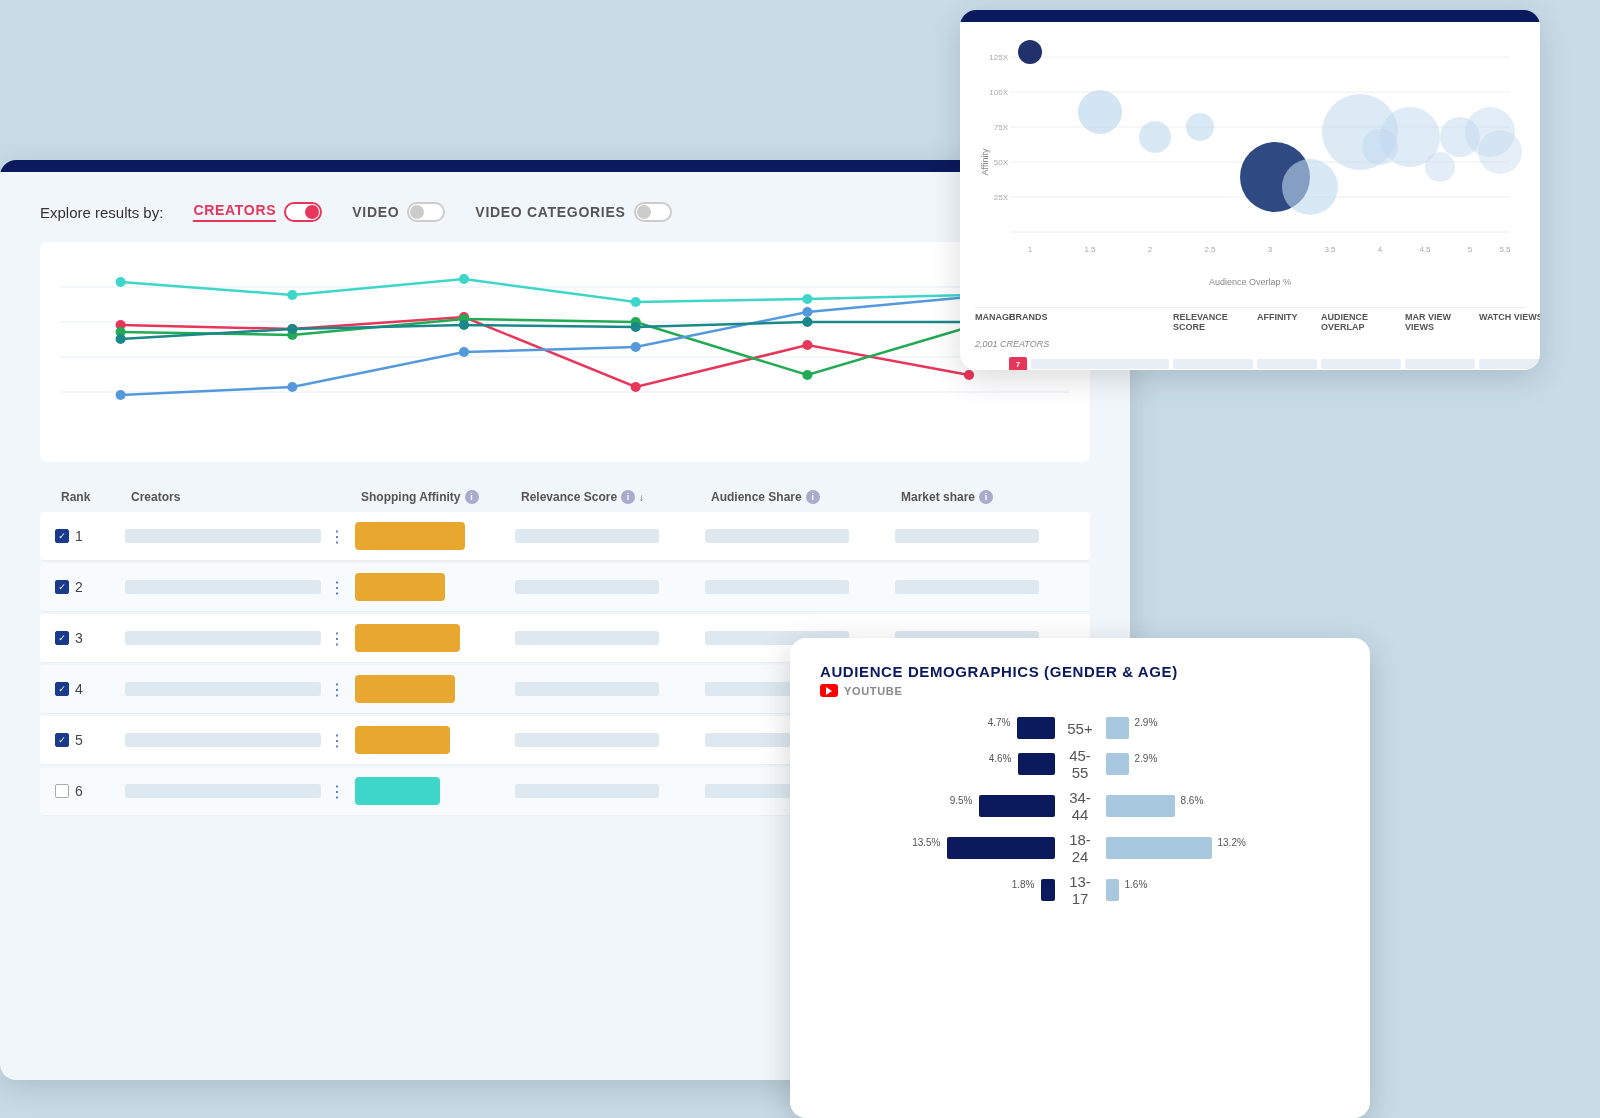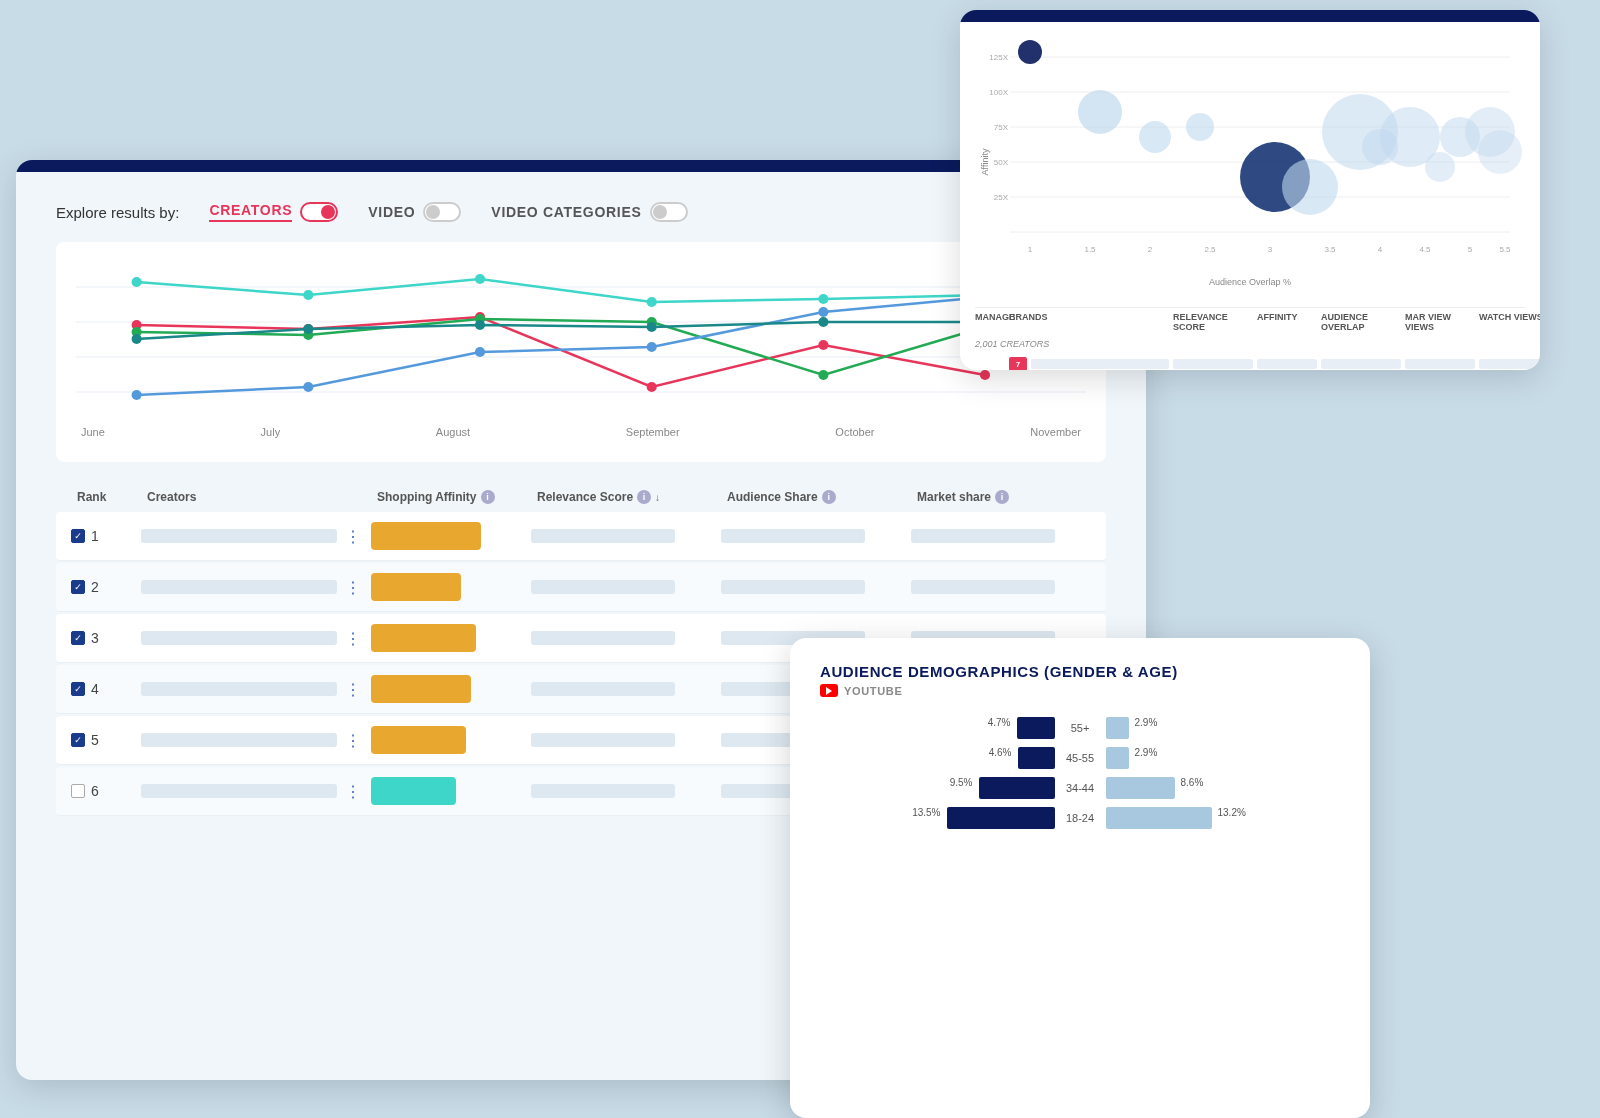--- a/index.html
+++ b/index.html
@@ -8,21 +8,21 @@
       font-family: -apple-system, BlinkMacSystemFont, 'Segoe UI', sans-serif;
       width: 1600px;
       height: 1118px;
       overflow: hidden;
       position: relative;
     }
 
     
     .main-card {
       position: absolute;
-      left: 16px;
+      left: 0;
       top: 160px;
       width: 1130px;
       height: 920px;
       background: #f0f6fa;
       border-radius: 16px;
       box-shadow: 0 8px 32px rgba(0,0,0,0.15);
       overflow: hidden;
     }
 
     .main-card-header {
@@ -423,21 +423,21 @@
       gap: 8px;
     }
 
     .age-row {
       display: flex;
       align-items: center;
       gap: 8px;
     }
 
     .age-label {
-      font-size: 11px;
+      font-size: 15px;
       color: #555;
       width: 35px;
       text-align: center;
     }
 
     .bar-male {
       height: 22px;
       background: #0a1a5c;
       border-radius: 2px;
       display: flex;
@@ -552,28 +552,20 @@
         <circle cx="900" cy="40" r="5" fill="#5599dd"></circle>
 
         <polyline points="60,82 230,72 400,68 570,70 740,65 900,65" fill="none" stroke="#1a8888" stroke-width="2.5"></polyline>
         <circle cx="60" cy="82" r="5" fill="#1a8888"></circle>
         <circle cx="230" cy="72" r="5" fill="#1a8888"></circle>
         <circle cx="400" cy="68" r="5" fill="#1a8888"></circle>
         <circle cx="570" cy="70" r="5" fill="#1a8888"></circle>
         <circle cx="740" cy="65" r="5" fill="#1a8888"></circle>
         <circle cx="900" cy="65" r="5" fill="#1a8888"></circle>
       </svg>
-      <div class="chart-x-labels">
-        <span>June</span>
-        <span>July</span>
-        <span>August</span>
-        <span>September</span>
-        <span>October</span>
-        <span>November</span>
-      </div>
     </div>
 
     <div class="table-header">
       <div class="table-header-cell">
         <span>Rank</span>
       </div>
       <div class="table-header-cell">
         <span>Creators</span>
       </div>
       <div class="table-header-cell">
@@ -868,14 +860,27 @@
         <div style="width:6px;"></div>
         <div class="bar-male" style="width:108px;"></div>
       </div>
       <div class="age-label">18-24</div>
       <div class="bars-female-side">
         <div class="bar-female" style="width:106px;"></div>
         <div style="width:6px;"></div>
         <span class="bar-value-female">13.2%</span>
       </div>
     </div>
+      <div class="age-row">
+      <div class="bars-male-side">
+        <span class="bar-value-male">1.8%</span>
+        <div style="width:6px;"></div>
+        <div class="bar-male" style="width:14px;"></div>
+      </div>
+      <div class="age-label">13-17</div>
+      <div class="bars-female-side">
+        <div class="bar-female" style="width:13px;"></div>
+        <div style="width:6px;"></div>
+        <span class="bar-value-female">1.6%</span>
+      </div>
+    </div>
     </div>
 </div>
 
 </body></html>

